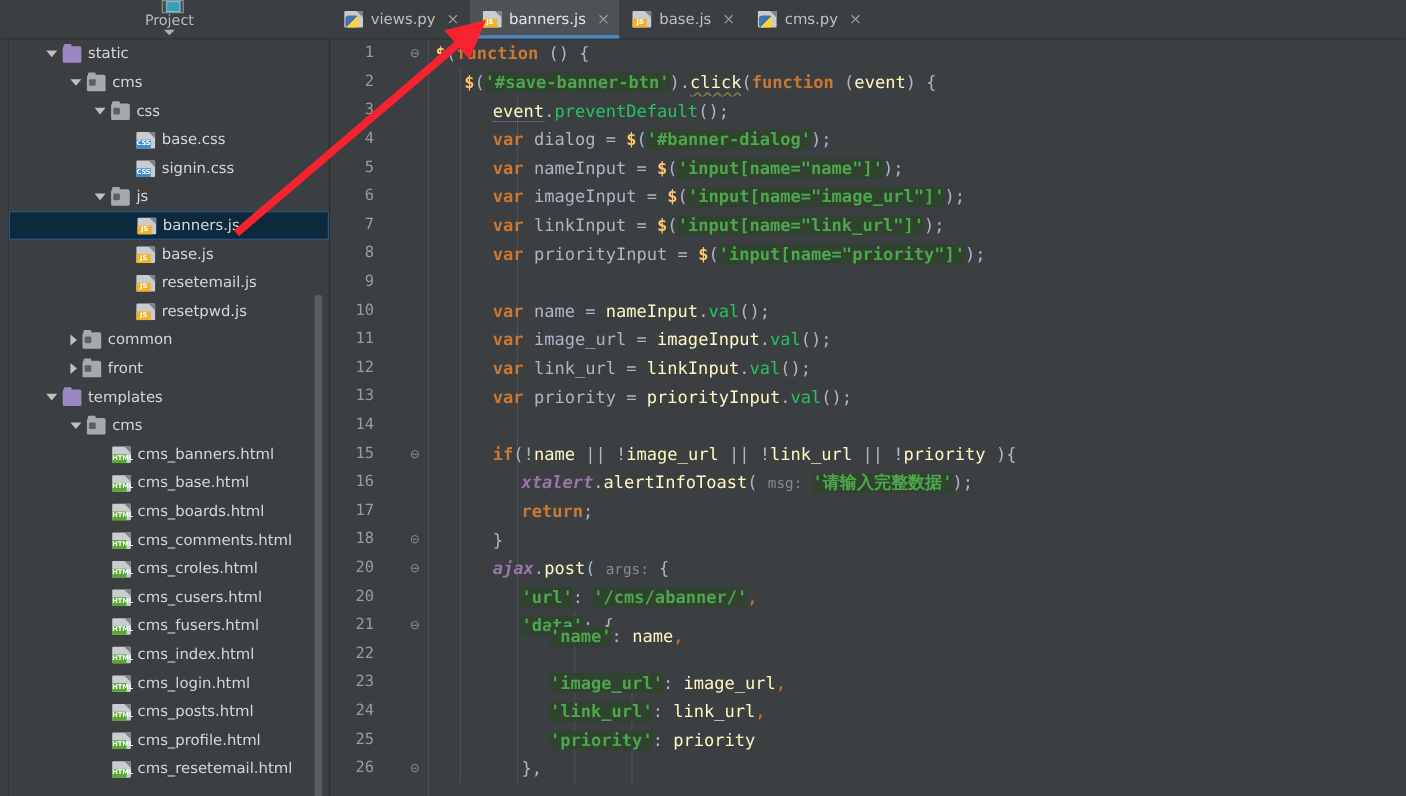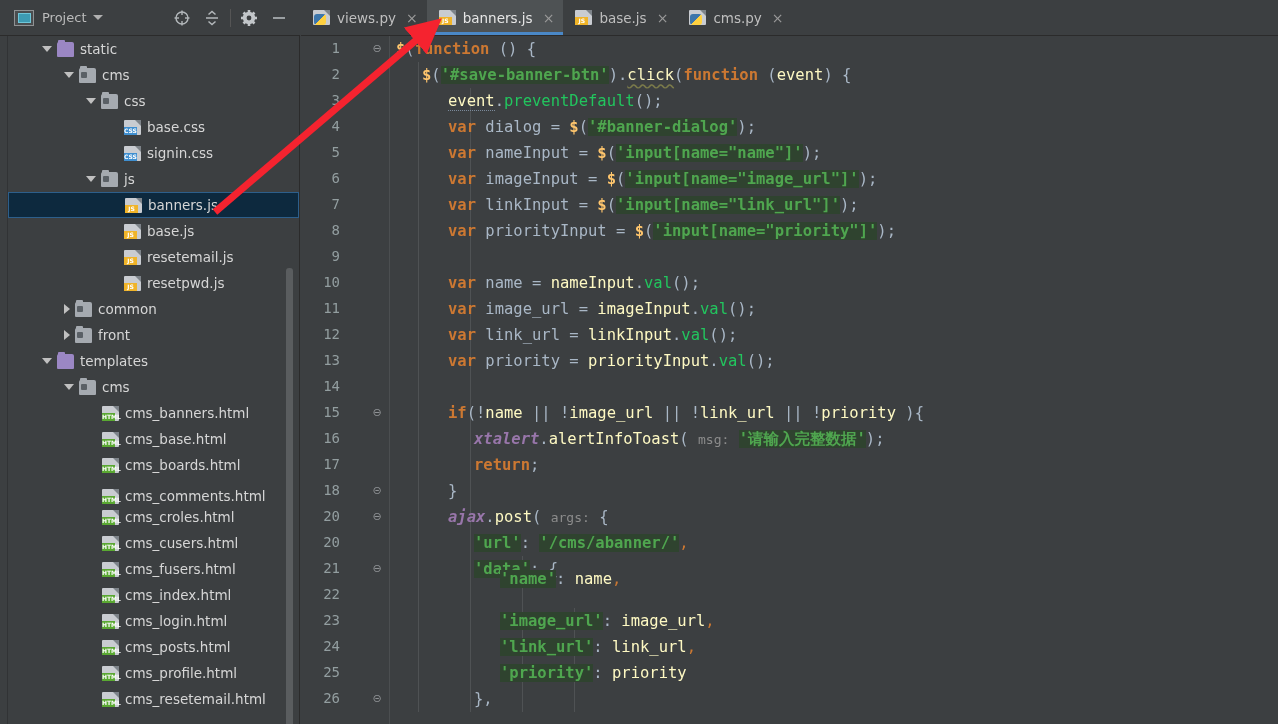--- a/index.html
+++ b/index.html
@@ -9,20 +9,21 @@
     font-family: "DejaVu Sans", sans-serif;
     overflow: hidden;
   }
   #app { position: relative; width: 1278px; height: 724px; }
 
   
   .topbar {
     position: absolute; left: 0; top: 0; width: 300px; height: 36px;
     background: #3c3f41; display: flex; align-items: center;
     border-bottom: 1px solid #2b2b2b;
+    flex-direction: column;
   }
   .proj-icon {
     width: 20px; height: 16px; margin-left: 14px;
     border: 1px solid #8f9294; background: #4a4d4f;
     display: flex; align-items: center; justify-content: center;
   }
   .proj-icon i { display:block; width: 13px; height: 10px; background: #3d9bb3; border:1px solid #6fc6d8;}
   .proj-label {
     margin-left: 8px; color: #bbbbbb; font-size: 13px;
     font-family: "DejaVu Sans", sans-serif;
@@ -314,21 +315,21 @@
           </span>
           <span class="lbl">cms_base.html</span>
         </div>
         <div class="row" style="top: 416px; position: absolute; left: 8px; right: 0px; padding-left: 78px;">
           <span class="arrow-sp"></span>
           <span class="ico file">
             <span class="badge html">HTML</span>
           </span>
           <span class="lbl">cms_boards.html</span>
         </div>
-        <div class="row" style="top: 442px; position: absolute; left: 8px; right: 0px; padding-left: 78px; align-items: flex-end;">
+        <div class="row" style="top: 442px; position: absolute; left: 8px; right: 0px; padding-left: 78px;">
           <span class="arrow-sp"></span>
           <span class="ico file">
             <span class="badge html">HTML</span>
           </span>
           <span class="lbl">cms_comments.html</span>
         </div>
         <div class="row" style="top: 468px; position: absolute; left: 8px; right: 0px; padding-left: 78px;">
           <span class="arrow-sp"></span>
           <span class="ico file">
             <span class="badge html">HTML</span>

